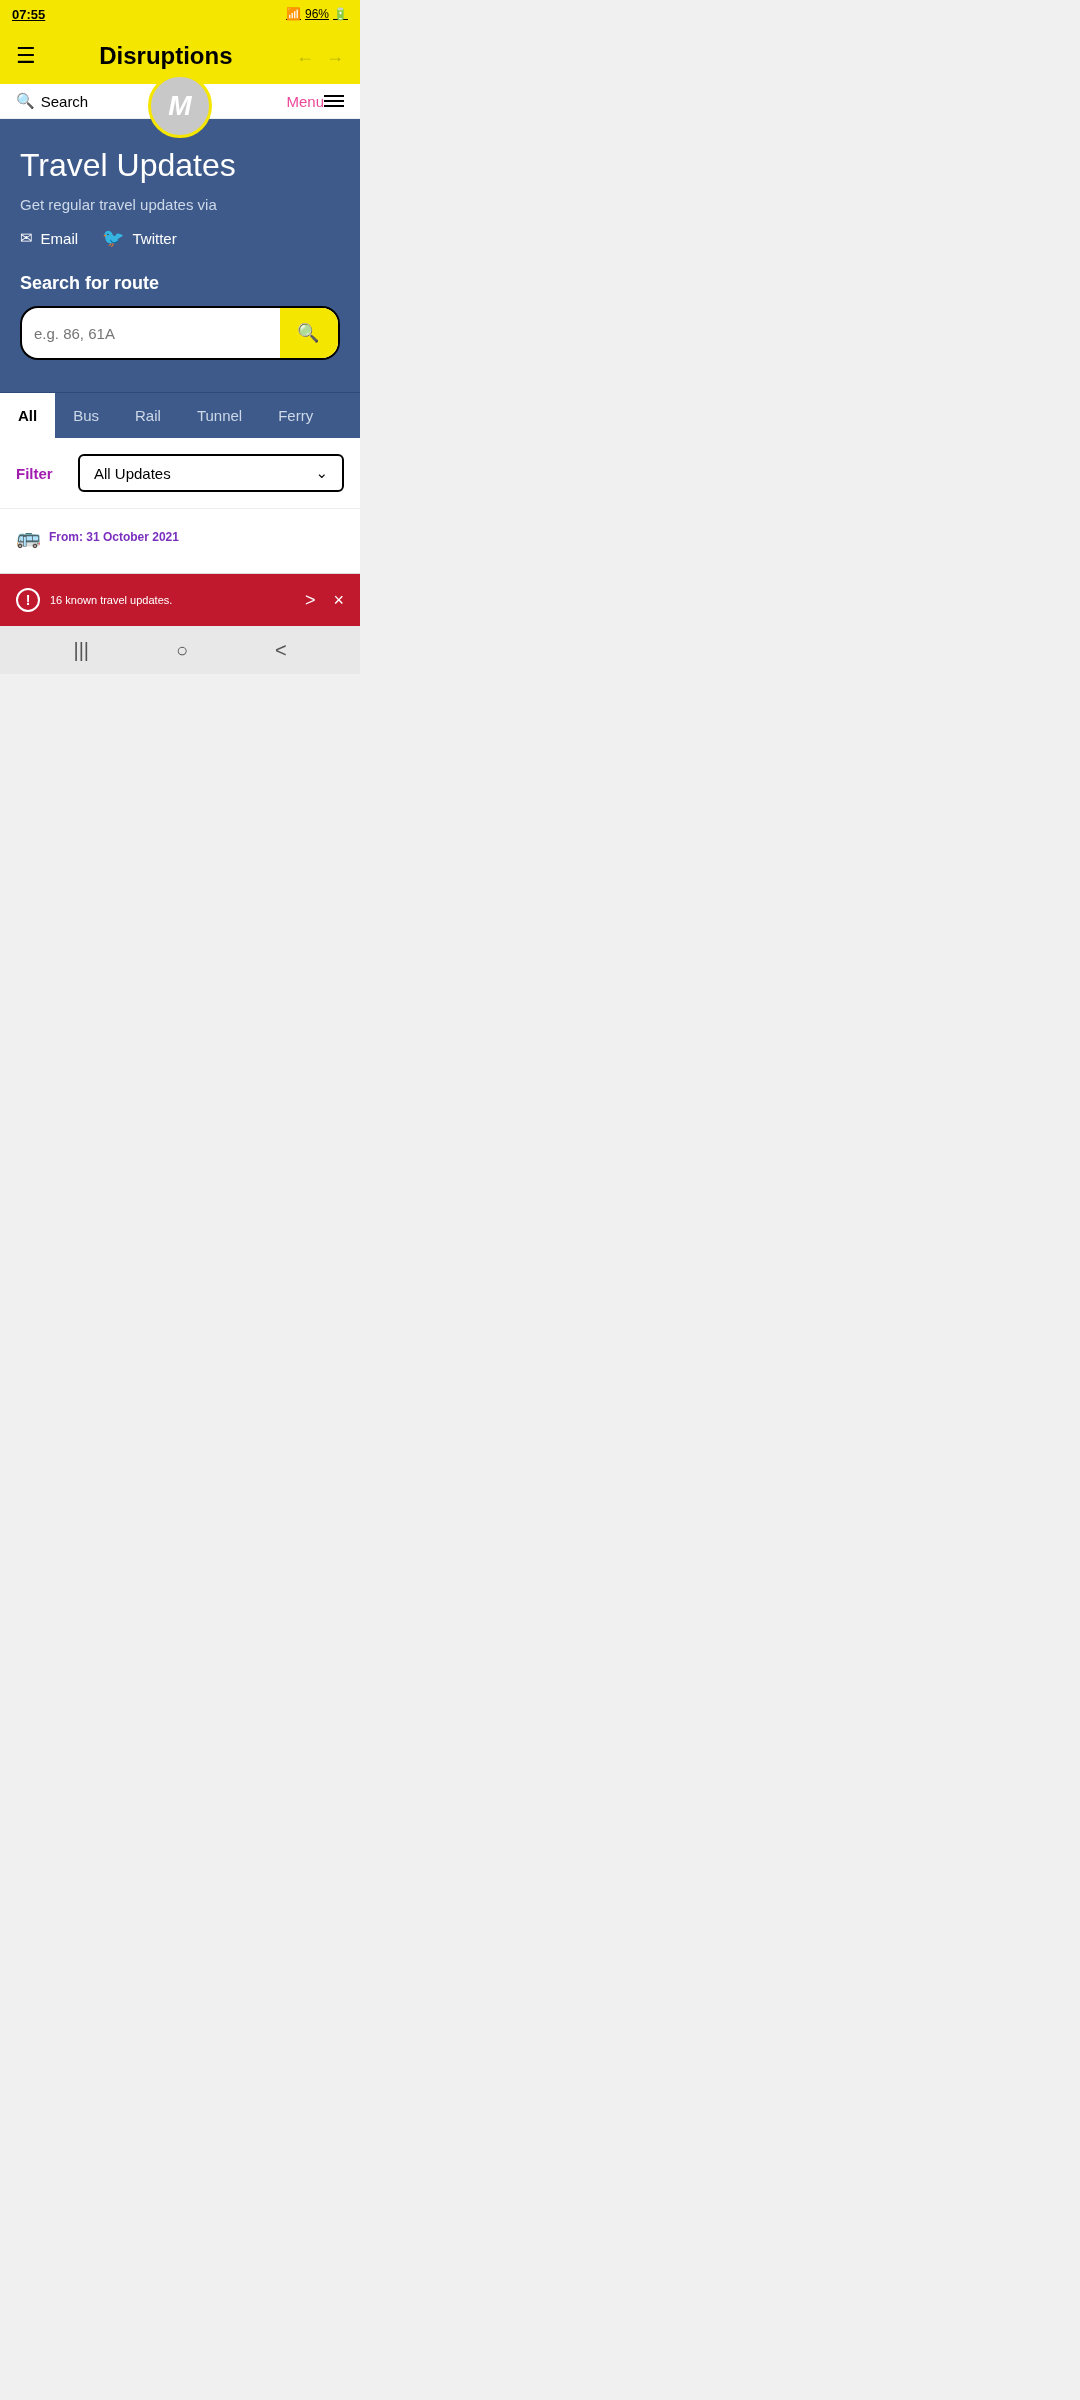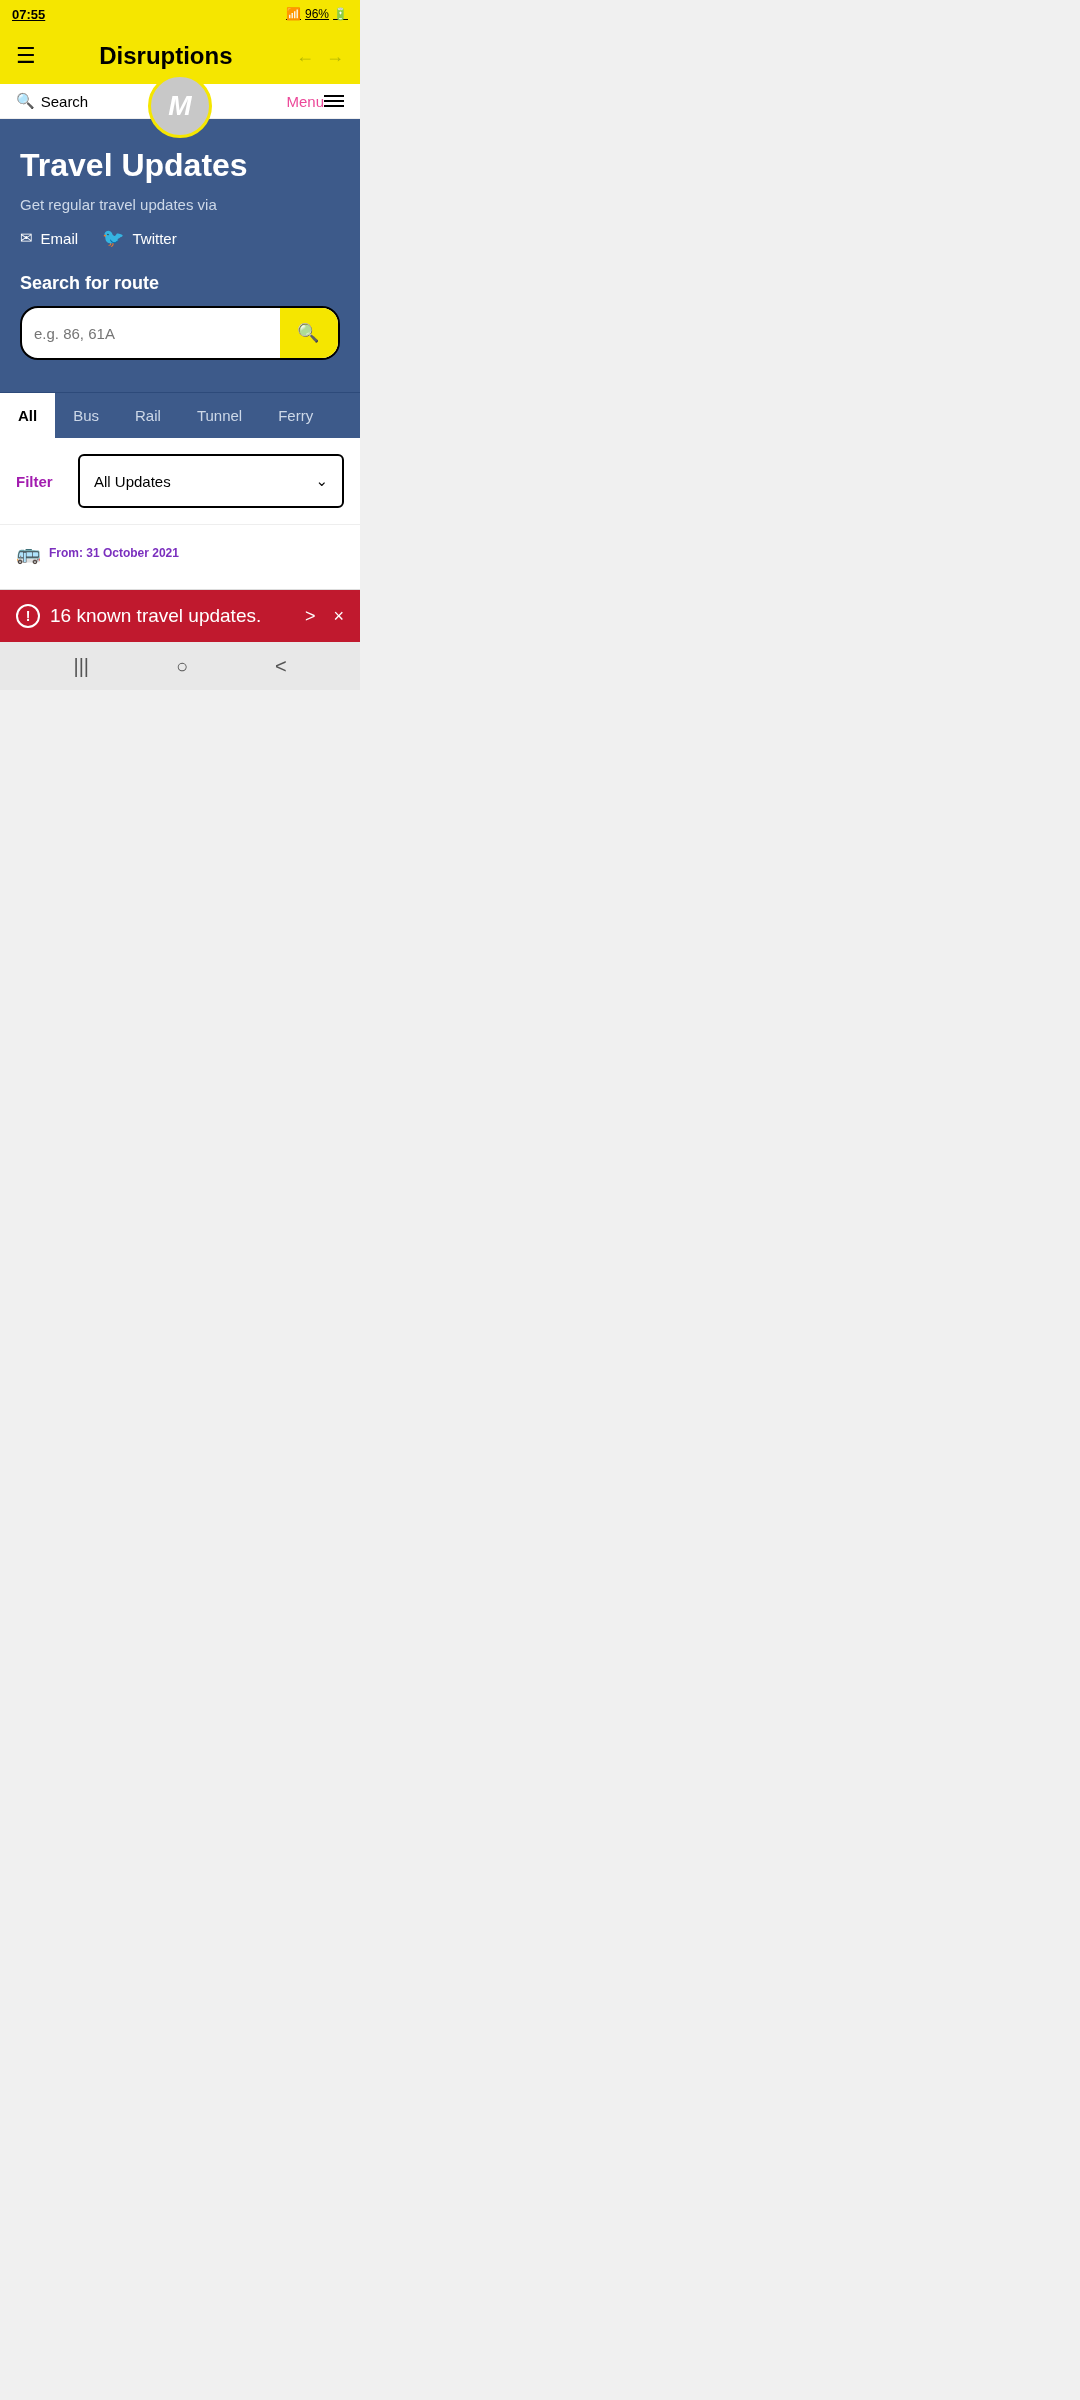--- a/index.html
+++ b/index.html
@@ -122,21 +122,21 @@
       background: #000;
     }
 
     
     .hero-section {
       background: #3d5a8a;
       padding: 28px 20px 32px;
     }
     .hero-title {
       font-size: 32px;
-      font-weight: bold;
+      font-weight: normal;
       color: #fff;
       margin-bottom: 12px;
     }
     .hero-subtitle {
       font-size: 15px;
       color: #cdd8e8;
       margin-bottom: 14px;
     }
     .social-links {
       display: flex;
@@ -219,21 +219,21 @@
       color: #a21caf;
       min-width: 50px;
     }
     .filter-select {
       flex: 1;
       display: flex;
       align-items: center;
       justify-content: space-between;
       border: 2px solid #000;
       border-radius: 6px;
-      padding: 16px 14px;
+      padding: 8px 14px;
       font-size: 15px;
       color: #000;
       cursor: pointer;
       background: #fff;
     }
 
     
     .news-item {
       background: #fff;
       padding: 16px;
@@ -278,21 +278,21 @@
       display: flex;
       align-items: center;
       justify-content: center;
       color: #fff;
       font-size: 14px;
       font-weight: bold;
       flex-shrink: 0;
     }
     .notif-text {
       flex: 1;
-      font-size: 19px;
+      font-size: 11px;
       color: #fff;
     }
     .notif-arrow {
       font-size: 18px;
       color: #fff;
       margin-right: 8px;
     }
     .notif-close {
       font-size: 18px;
       color: #fff;

